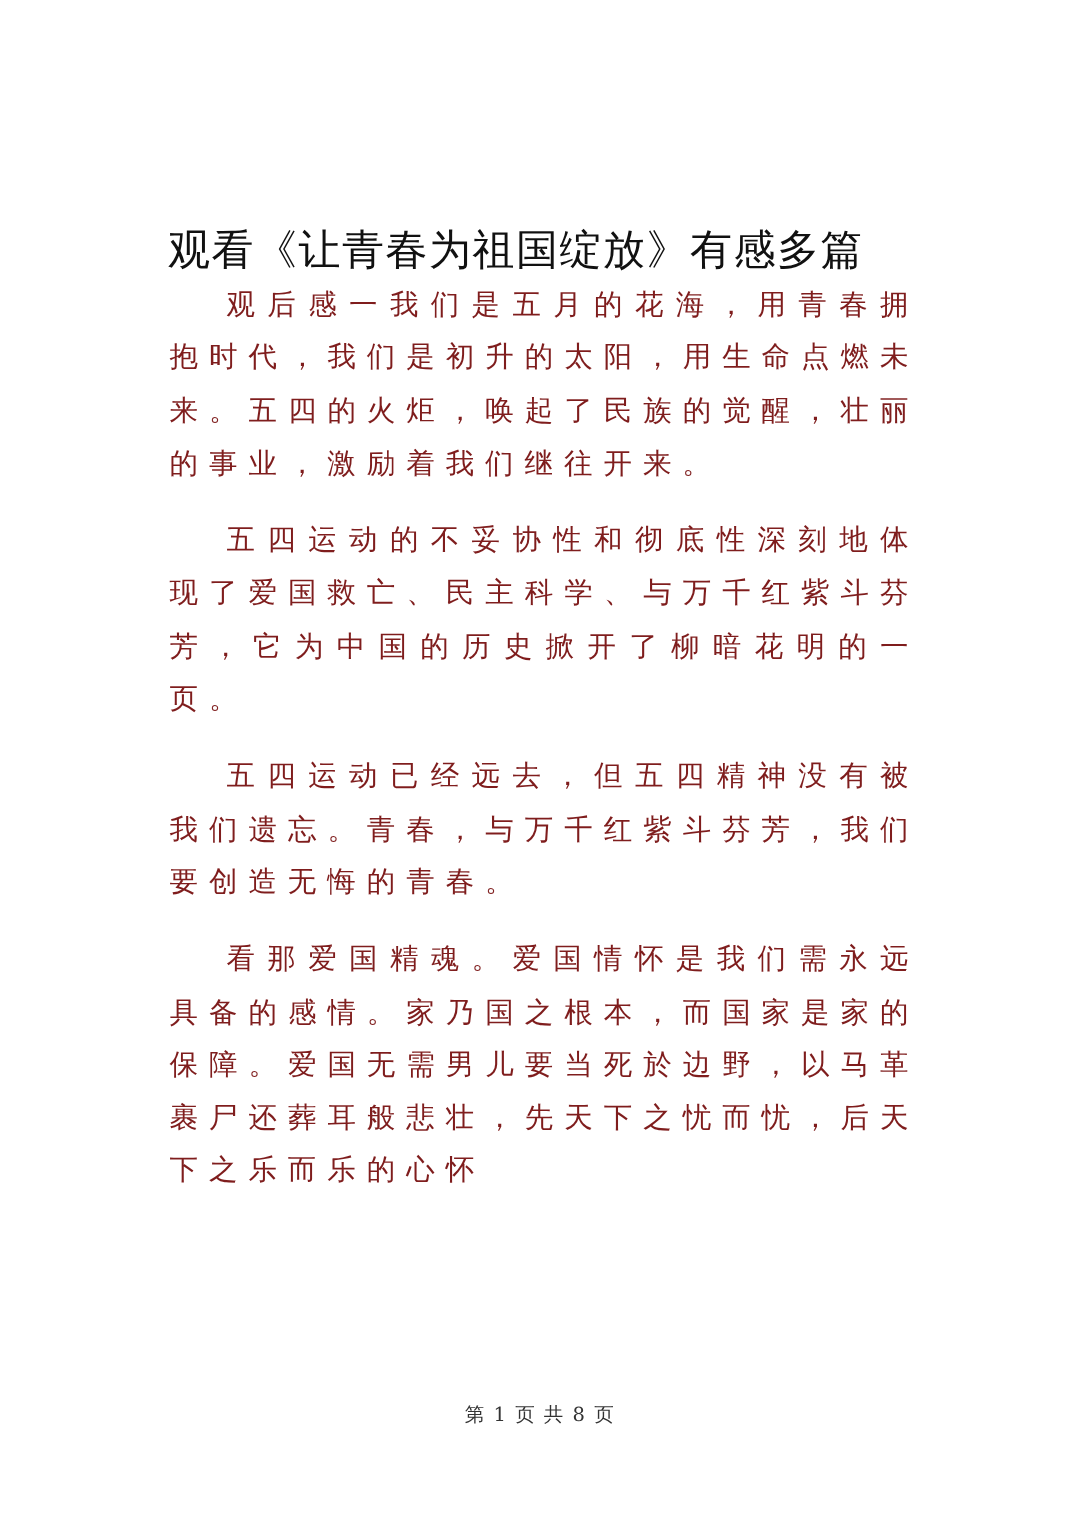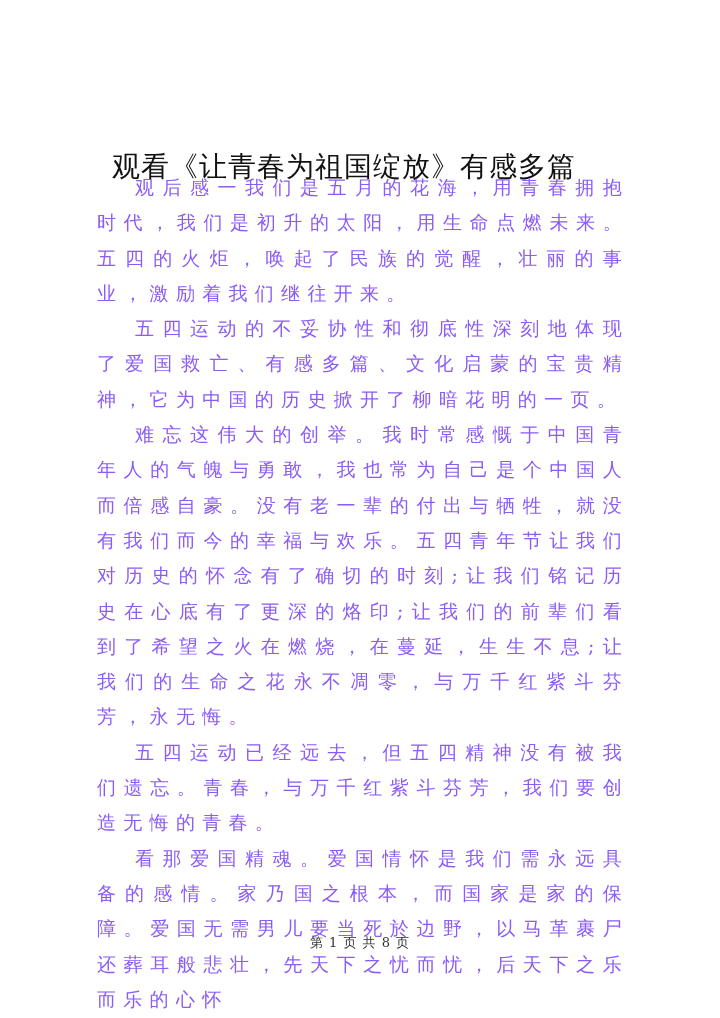--- a/index.html
+++ b/index.html
@@ -35,27 +35,27 @@
     color: #111;
     letter-spacing: 1px;
   }
   .body {
     position: absolute;
     top: 170px;
     left: 97px;
     width: 532px;
   }
   .para {
-    margin: 0;
+    margin: 16px;
     font-size: 19px;
     line-height: 35.3px;
     text-indent: 2em;
     text-align: justify;
     letter-spacing: 7.3px;
-    color: #8b5cf6;
+    color: #7f1d1d;
     font-family: "DejaVu Serif", "Liberation Serif", serif;
     word-break: break-all;
   }
   .footer {
     position: absolute;
     top: 934px;
     left: 0;
     width: 720px;
     text-align: center;
     font-size: 13px;
@@ -65,20 +65,19 @@
   }
 </style>
 </head>
 <body>
 
 <div class="page">
   <h1 class="title">观看《让青春为祖国绽放》有感多篇</h1>
 
   <div class="body">
     <p class="para">观后感一我们是五月的花海，用青春拥抱时代，我们是初升的太阳，用生命点燃未来。五四的火炬，唤起了民族的觉醒，壮丽的事业，激励着我们继往开来。</p>
-    <p class="para">五四运动的不妥协性和彻底性深刻地体现了爱国救亡、有感多篇、文化启蒙的宝贵精神，它为中国的历史掀开了柳暗花明的一页。</p>
-    <p class="para">难忘这伟大的创举。我时常感慨于中国青年人的气魄与勇敢，我也常为自己是个中国人而倍感自豪。没有老一辈的付出与牺牲，就没有我们而今的幸福与欢乐。五四青年节让我们对历史的怀念有了确切的时刻;让我们铭记历史在心底有了更深的烙印;让我们的前辈们看到了希望之火在燃烧，在蔓延，生生不息;让我们的生命之花永不凋零，与万千红紫斗芬芳，永无悔。</p>
+    <p class="para">五四运动的不妥协性和彻底性深刻地体现了爱国救亡、民主科学、与万千红紫斗芬芳，它为中国的历史掀开了柳暗花明的一页。</p>
     <p class="para">五四运动已经远去，但五四精神没有被我们遗忘。青春，与万千红紫斗芬芳，我们要创造无悔的青春。</p>
     <p class="para">看那爱国精魂。爱国情怀是我们需永远具备的感情。家乃国之根本，而国家是家的保障。爱国无需男儿要当死於边野，以马革裹尸还葬耳般悲壮，先天下之忧而忧，后天下之乐而乐的心怀</p>
   </div>
 
   <div class="footer">第 1 页 共 8 页</div>
 </div>
 
 </body></html>

